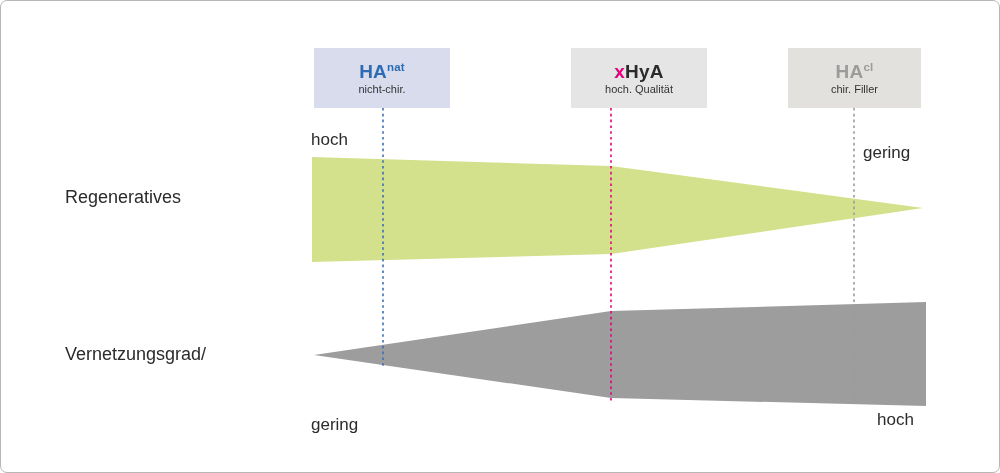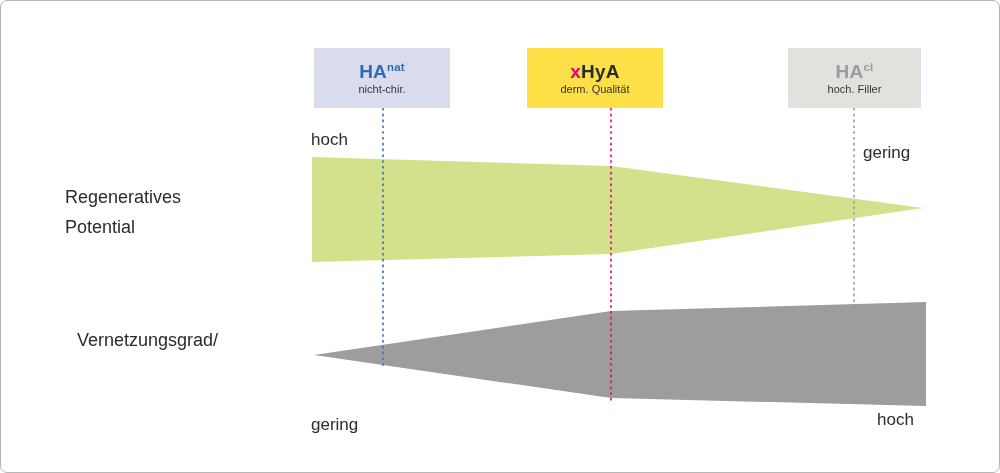--- a/index.html
+++ b/index.html
@@ -41,21 +41,21 @@
     height: 60px;
     width: 136px;
     display: flex;
     flex-direction: column;
     align-items: center;
     justify-content: center;
     text-align: left;
     line-height: 1.22;
   }
   .box-1 { left: 313px; background: #d8dcec; }
-  .box-2 { left: 526px; background: #fde047; }
+  .box-2 { left: 570px; background: #e5e5e5; }
   .box-3 { left: 787px; width: 133px; background: #e2e1de; }
   .box-title {
     font-size: 19px;
     font-weight: bold;
     letter-spacing: 0.2px;
   }
   .box-title sup {
     font-size: 11.5px;
     font-weight: bold;
   }
@@ -69,21 +69,21 @@
   }
 
   .row-label {
     position: absolute;
     left: 64px;
     font-size: 18px;
     line-height: 30px;
     color: #2b2b2b;
   }
   .row-label-1 { top: 181px; }
-  .row-label-2 { top: 324px; margin-left: 12px; }
+  .row-label-2 { top: 338px; }
 
   .end-label {
     position: absolute;
     font-size: 17px;
     color: #2b2b2b;
   }
   .el-top-left     { left: 310px; top: 129px; }
   .el-top-right    { left: 862px; top: 142px; }
   .el-bottom-left  { left: 310px; top: 414px; }
   .el-bottom-right { left: 876px; top: 409px; }
@@ -101,29 +101,29 @@
     <polyline class="guide guide-gray" points="853,107 853,403"></polyline>
   </svg>
 
   <div class="box box-1">
     <div class="box-title"><span>HA</span><sup>nat</sup></div>
     <div class="box-sub">nicht-chir.</div>
   </div>
 
   <div class="box box-2">
     <div class="box-title"><span class="title-prefix">x</span><span>HyA</span><sup></sup></div>
-    <div class="box-sub">derm. Qualität</div>
+    <div class="box-sub">hoch. Qualität</div>
   </div>
 
   <div class="box box-3">
     <div class="box-title"><span>HA</span><sup>cl</sup></div>
-    <div class="box-sub">hoch. Filler</div>
+    <div class="box-sub">chir. Filler</div>
   </div>
 
-  <div class="row-label row-label-1"><span>Regeneratives</span><br><span>Potential</span></div>
+  <div class="row-label row-label-1"><span>Regeneratives</span><br></div>
 
   <div class="row-label row-label-2"><span>Vernetzungsgrad/</span><br></div>
 
   <div class="end-label el-top-left">hoch</div>
   <div class="end-label el-top-right">gering</div>
   <div class="end-label el-bottom-left">gering</div>
   <div class="end-label el-bottom-right">hoch</div>
 
 </div>
 

